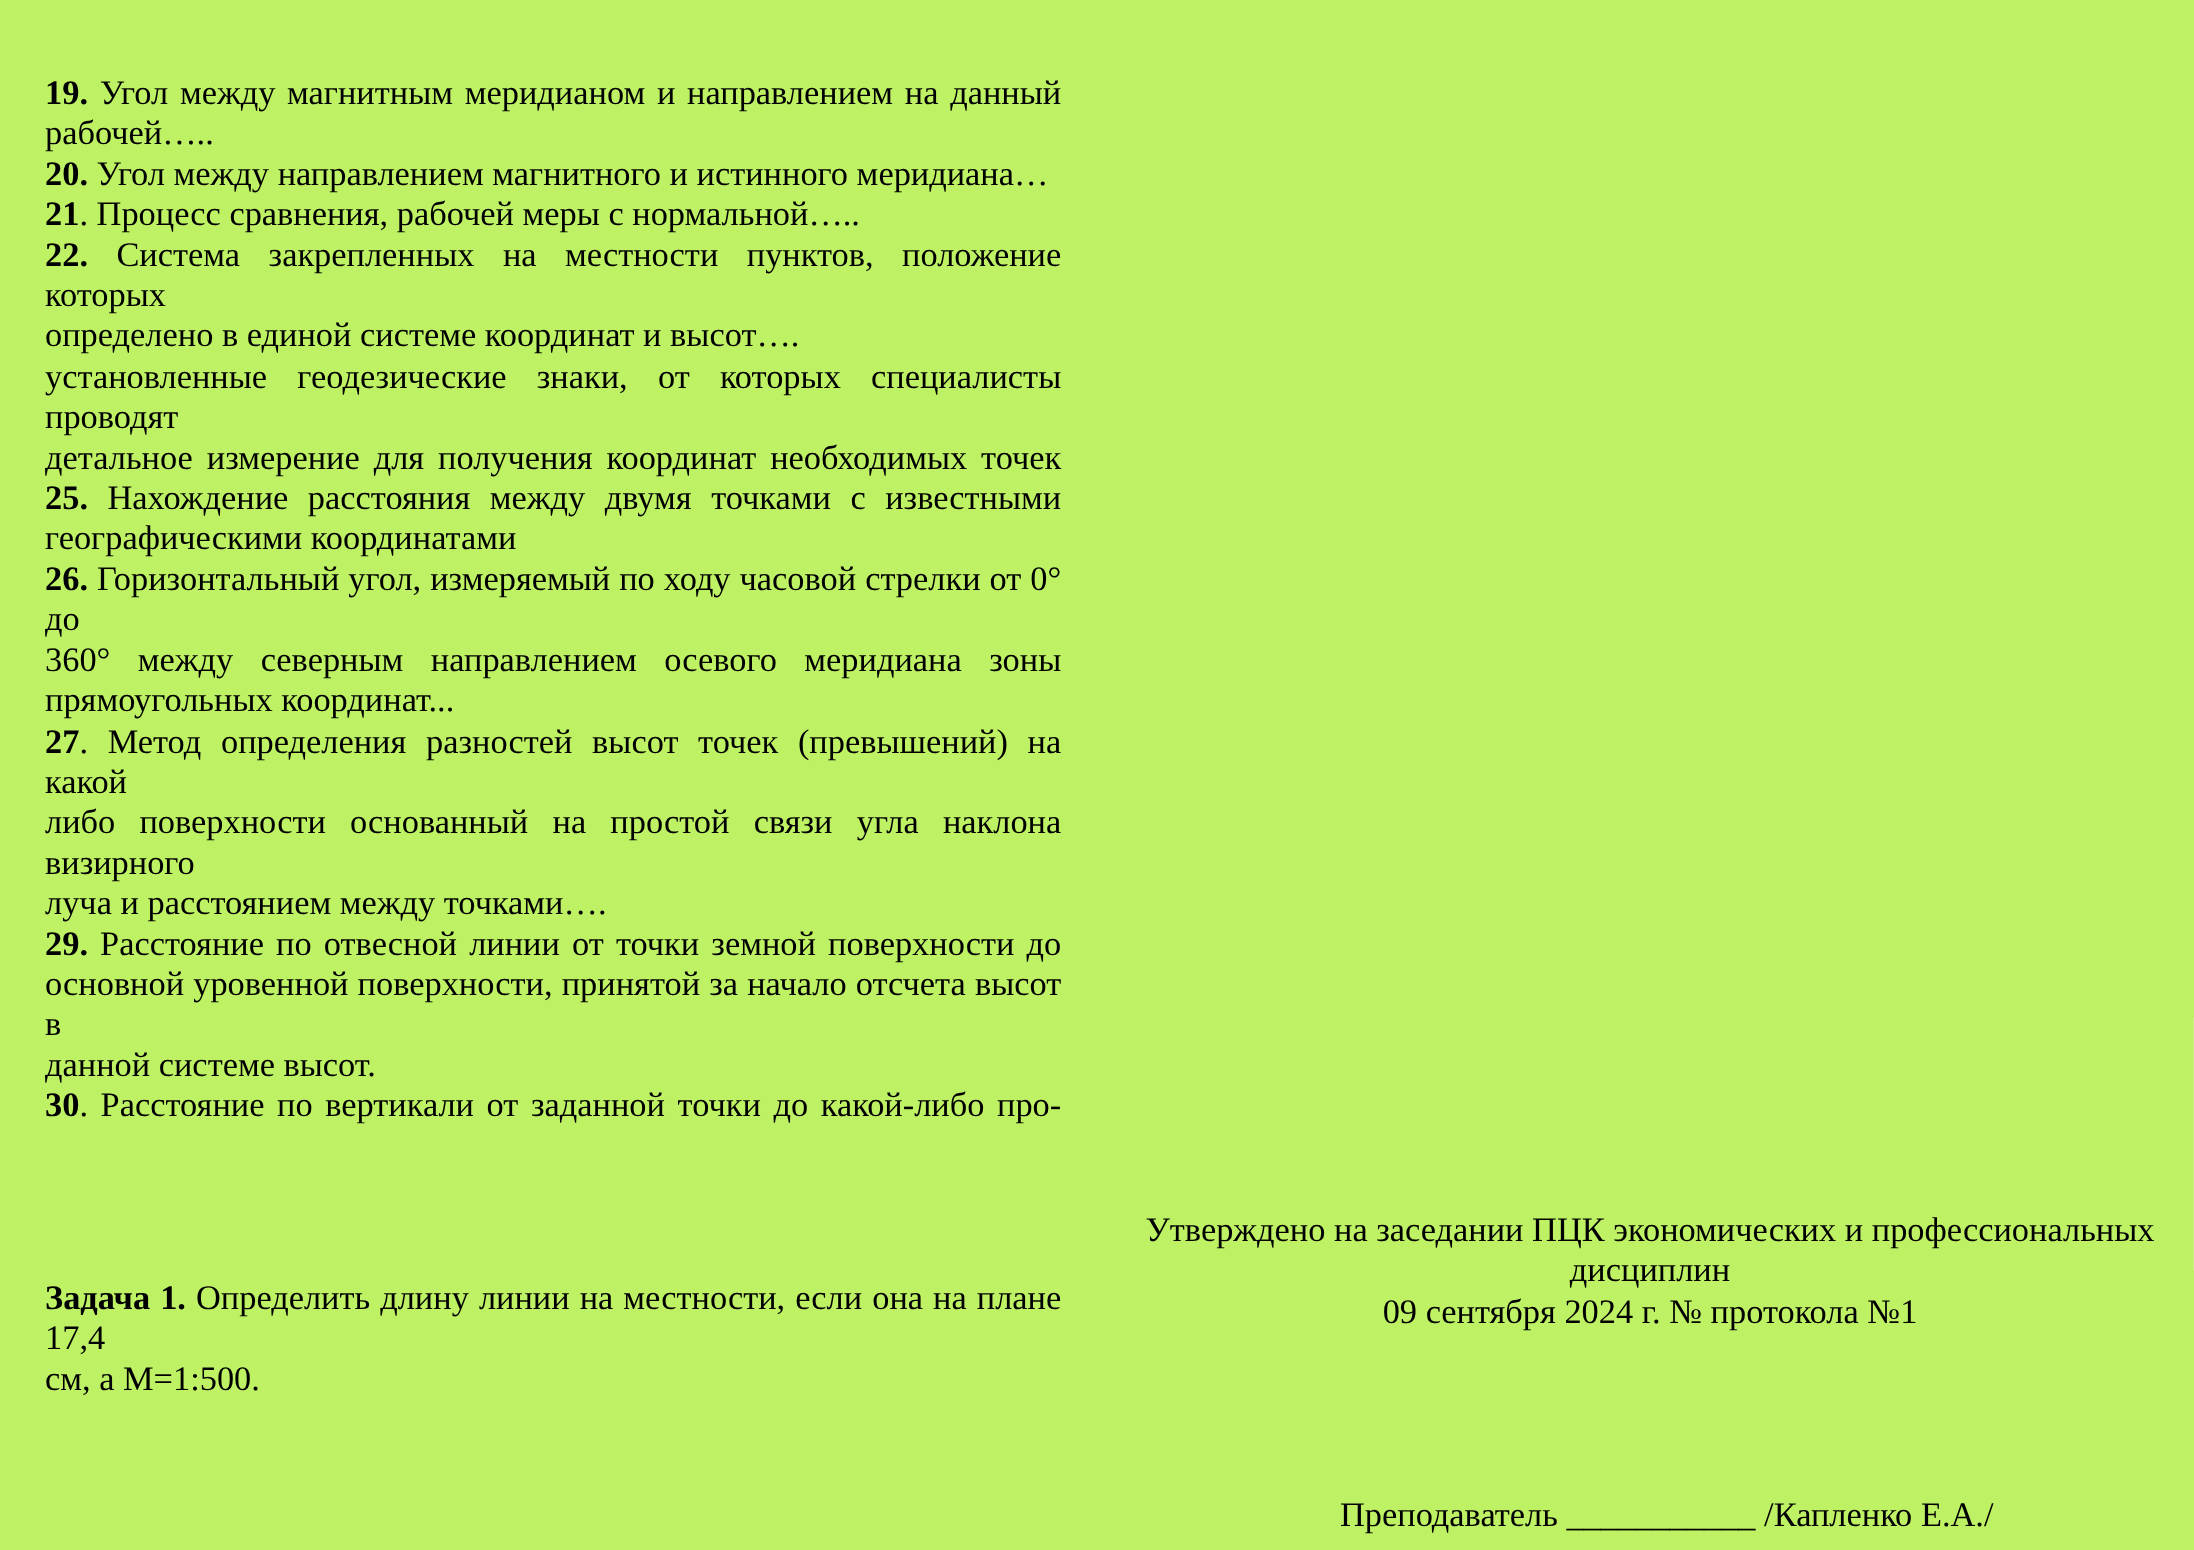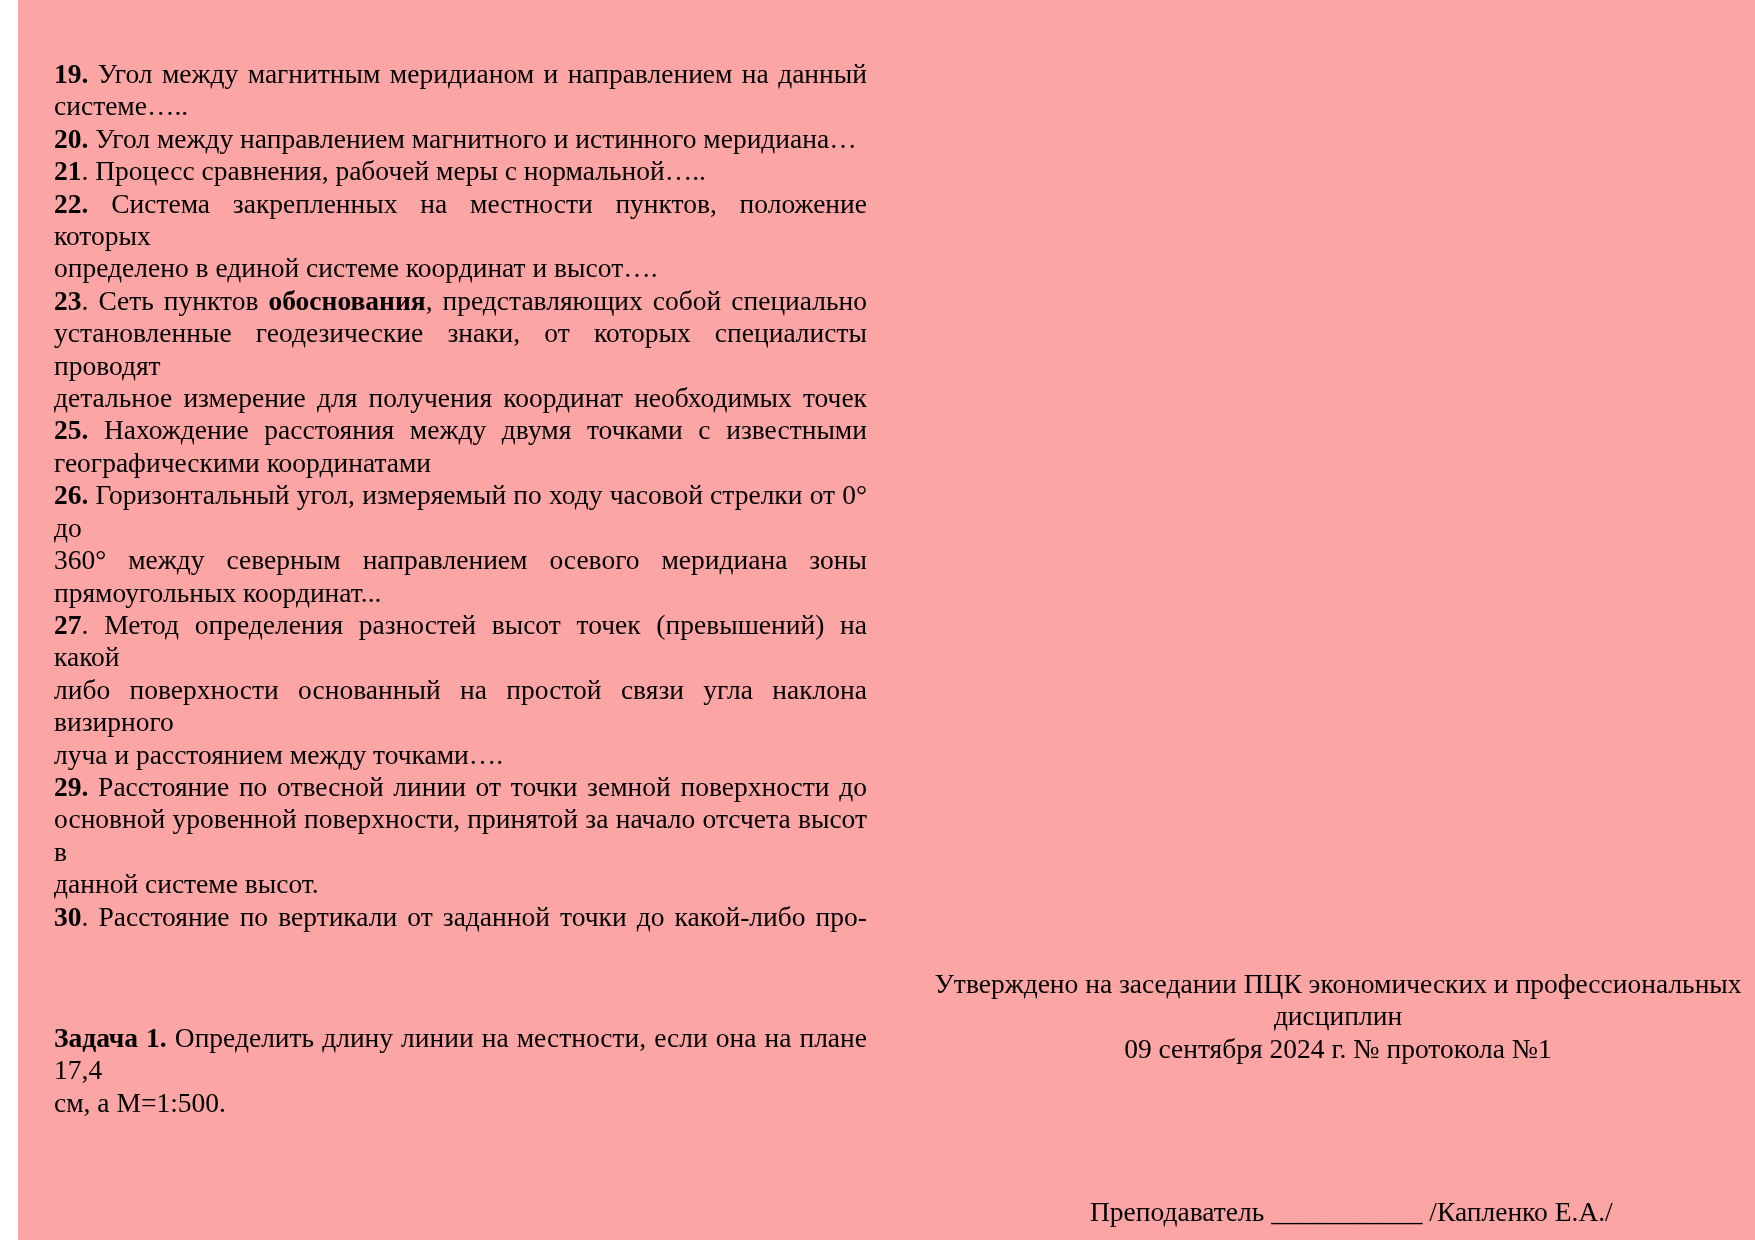--- a/index.html
+++ b/index.html
@@ -4,21 +4,21 @@
 <style>
   html,body{margin:0;padding:0;}
   body{
     width:1755px;height:1240px;
     background:#ffffff;
     font-family:"Liberation Serif","DejaVu Serif",serif;
     color:#000;
     position:relative;
     overflow:hidden;
   }
-  .page{position:absolute;inset:0;background:#fca5a5;margin-left:18px;}
+  .page{position:absolute;inset:0;background:#bef264;}
   .questions-col{
     position:absolute;left:36px;top:58px;width:813px;
     font-size:27.5px;line-height:32.4px;
   }
   .para{margin:0;padding:0;}
   .line{white-space:normal;}
   .line.just{text-align:justify;text-align-last:justify;}
   .b{font-weight:bold;}
   .task-block{
     position:absolute;left:36px;top:1022px;width:813px;
@@ -34,34 +34,33 @@
   }
 </style>
 </head>
 <body>
 
 <div class="page">
 
   <div class="questions-col" id="questions">
       <div class="para">
         <div class="line just"><span class="b">19.</span><span> Угол между магнитным меридианом и направлением на данный</span></div>
-        <div class="line"><span>системе…..</span></div>
+        <div class="line"><span>рабочей…..</span></div>
       </div>
       <div class="para">
         <div class="line"><span class="b">20.</span><span> Угол между направлением магнитного и истинного меридиана…</span></div>
       </div>
       <div class="para">
         <div class="line"><span class="b">21</span><span>. Процесс сравнения, рабочей меры с нормальной…..</span></div>
       </div>
       <div class="para">
         <div class="line just"><span class="b">22.</span><span> Система закрепленных на местности пунктов, положение которых</span></div>
         <div class="line"><span>определено в единой системе координат и высот….</span></div>
       </div>
       <div class="para">
-        <div class="line just"><span class="b">23</span><span>. Сеть пунктов </span><span class="b">обоснования</span><span>, представляющих собой специально</span></div>
         <div class="line just"><span>установленные геодезические знаки, от которых специалисты проводят</span></div>
         <div class="line just"><span>детальное измерение для получения координат необходимых точек</span></div>
       </div>
       <div class="para">
         <div class="line just"><span class="b">25.</span><span> Нахождение расстояния между двумя точками с известными</span></div>
         <div class="line"><span>географическими координатами</span></div>
       </div>
       <div class="para">
         <div class="line just"><span class="b">26.</span><span> Горизонтальный угол, измеряемый по ходу часовой стрелки от 0° до</span></div>
         <div class="line just"><span>360° между северным направлением осевого меридиана зоны</span></div>

